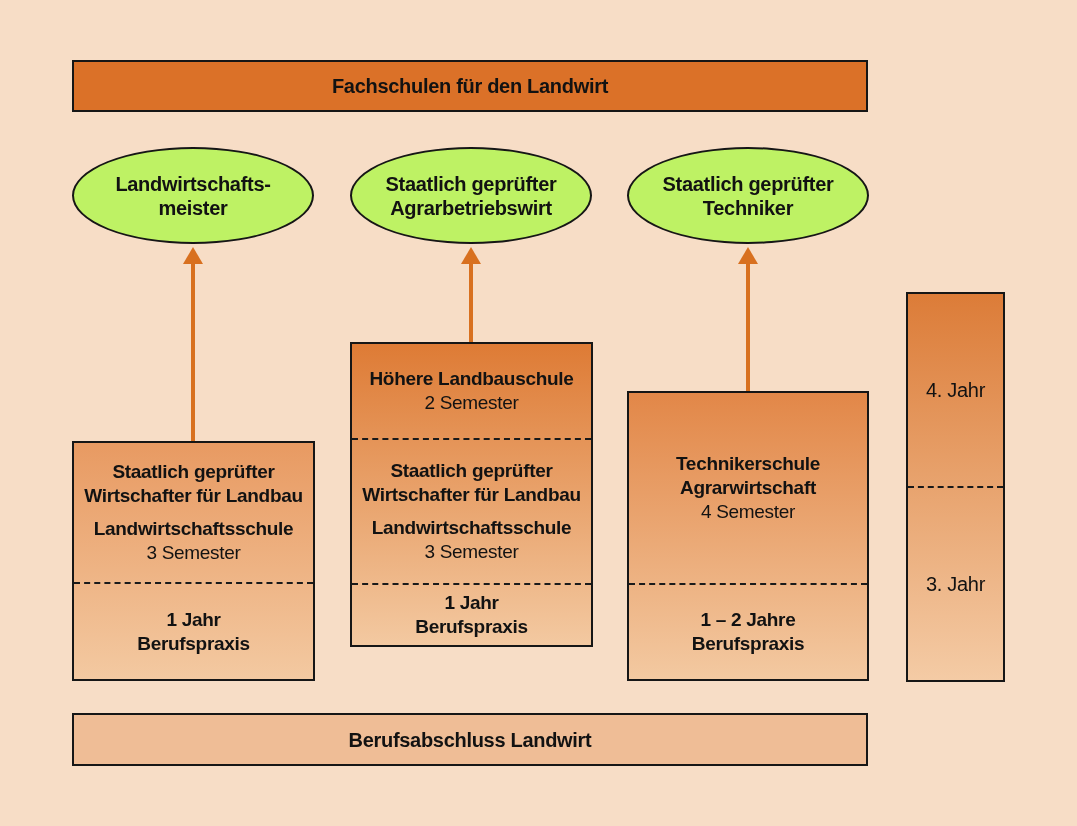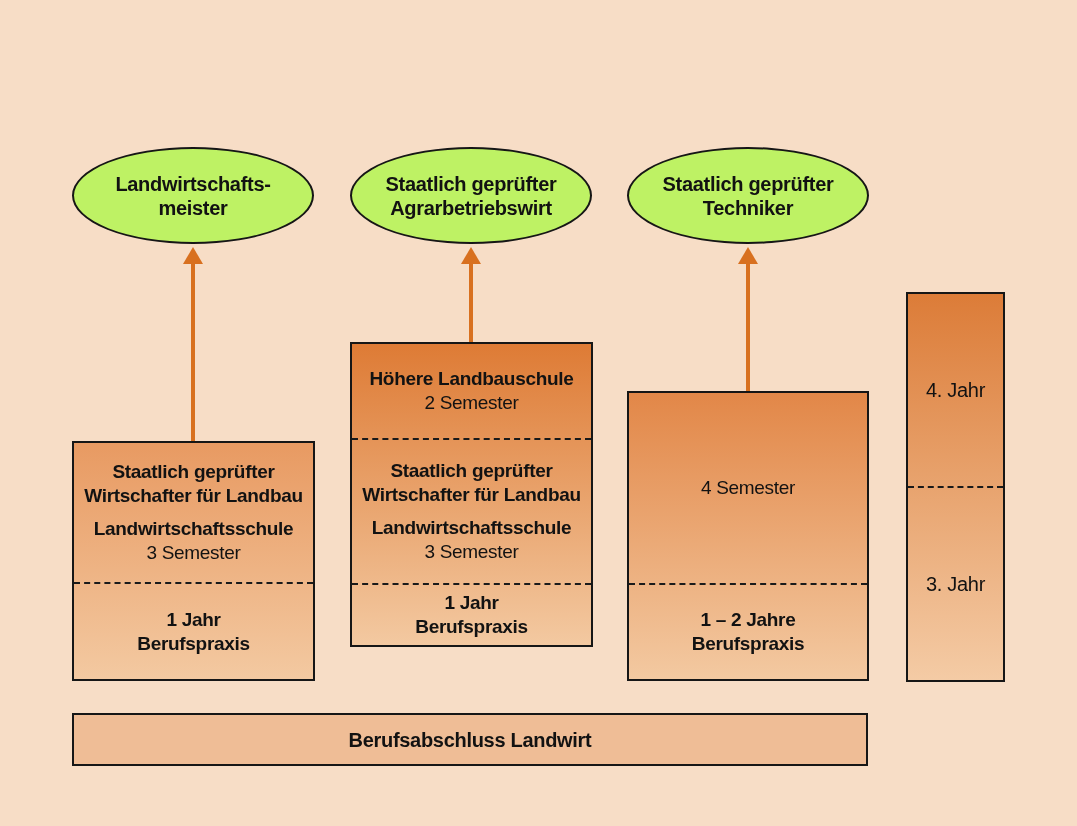--- a/index.html
+++ b/index.html
@@ -95,20 +95,23 @@
     align-items: center;
     justify-content: center;
   }
   .year-seg + .year-seg { border-top: 2px dashed #1A1A1A; }
 </style>
 </head>
 <body>
 
 <div class="canvas">
 
+  <div class="abs bar topbar">
+    <span class="label t20 bold">Fachschulen für den Landwirt</span>
+  </div>
 
   <div class="abs ellipse e1">
     <span class="label t20 bold">Landwirtschafts-
 meister</span>
   </div>
   <div class="abs ellipse e2">
     <span class="label t20 bold">Staatlich geprüfter
 Agrarbetriebswirt</span>
   </div>
   <div class="abs ellipse e3">
@@ -150,20 +153,22 @@
       <span class="label t19">3 Semester</span>
     </div>
     <div class="sec" style="top:241px; bottom:0;">
       <span class="label t19 bold">1 Jahr
 Berufspraxis</span>
     </div>
   </div>
 
   <div class="abs gbox box3">
     <div class="sec dash-b" style="top:0; height:192px;">
+      <span class="label t19 bold">Technikerschule
+Agrarwirtschaft</span>
       <span class="label t19">4 Semester</span>
     </div>
     <div class="sec" style="top:192px; bottom:0;">
       <span class="label t19 bold">1 – 2 Jahre
 Berufspraxis</span>
     </div>
   </div>
 
   <div class="abs years">
     <div class="year-seg">

